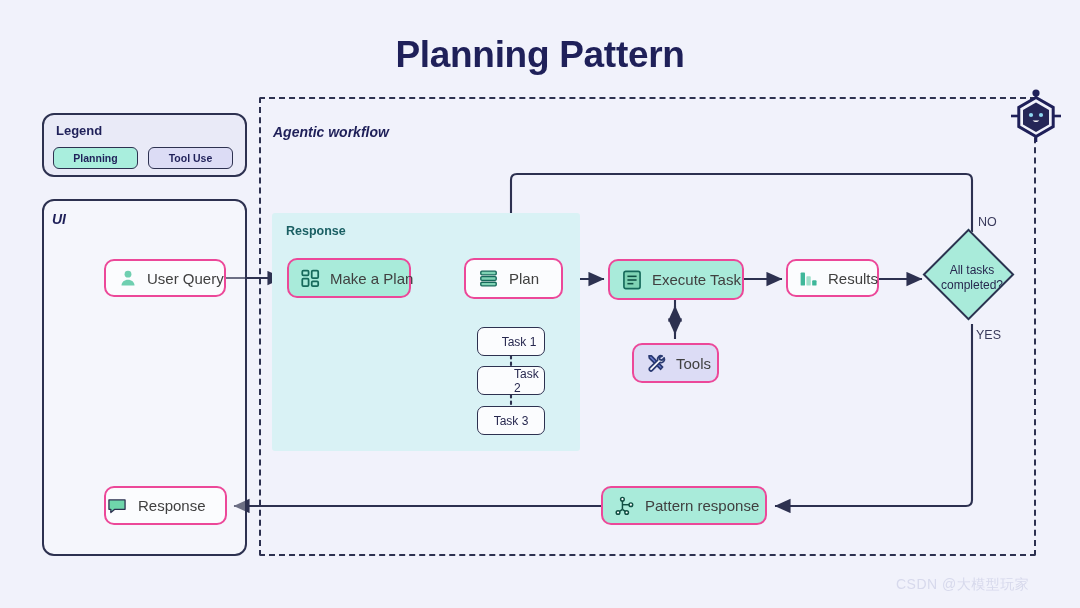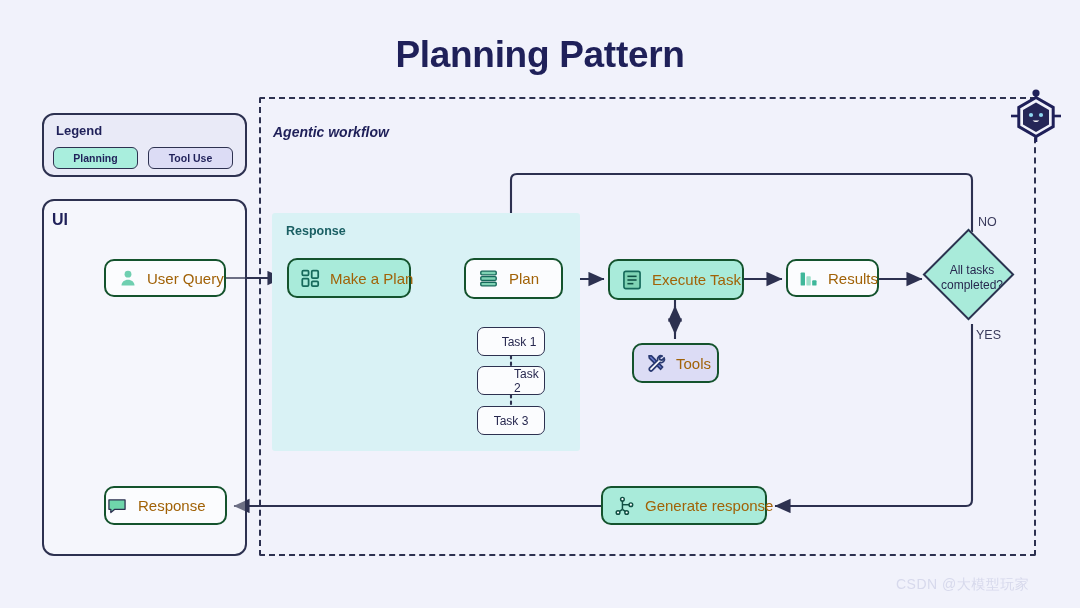--- a/index.html
+++ b/index.html
@@ -40,44 +40,44 @@
     position:absolute;height:22px;border-radius:6px;
     border:1.5px solid #2d3150;
     font-size:10.5px;font-weight:600;
     display:flex;align-items:center;justify-content:center;
     box-sizing:border-box;color:#1f2059;
   }
   .chip-reason{left:53px;top:147px;width:85px;background:#a9eedd;}
   .chip-tool{left:148px;top:147px;width:85px;background:#dcdcf5;}
 
   .ui-panel{left:42px;top:199px;width:205px;height:357px;}
-  .ui-label{left:52px;top:211px;font-size:16px;}
+  .ui-label{left:52px;top:211px;font-size:14px;font-style:italic;}
 
   
   .dashed{
     position:absolute;left:259px;top:97px;width:777px;height:459px;
     border:2px dashed #2d3150;border-radius:2px;box-sizing:border-box;
   }
   .dashed-label{left:273px;top:124px;font-size:14px;font-style:italic;}
 
   
   .planning-region{
     position:absolute;left:272px;top:213px;width:308px;height:238px;
     background:#d9f2f5;border-radius:3px;
   }
   .planning-label{left:286px;top:224px;font-size:12.5px;color:#1a5f63;}
 
   
   .node{
     position:absolute;
-    border:2px solid #14532d;
+    border:2px solid #ec4899;
     border-radius:10px;
     box-sizing:border-box;
     display:flex;align-items:center;
-    font-size:15px;color:#a16207;
+    font-size:15px;color:#404040;
     background:#fbfcfe;
   }
   .node .ico{
     display:flex;align-items:center;justify-content:center;
     flex:0 0 auto;
   }
   .node .lbl{white-space:nowrap;}
   .node.teal{background:#a9ebda;}
   .node.lav{background:#dcdcf5;}
 
@@ -264,21 +264,21 @@
           <line x1="9.2" y1="15.6" x2="13.2" y2="18.4"></line>
         </g>
         <g fill="#ffffff" stroke="#0f4f43" stroke-width="1.6">
           <circle cx="9.2" cy="4.6" r="2"></circle>
           <circle cx="18.4" cy="10.6" r="2"></circle>
           <circle cx="4.4" cy="19.1" r="2"></circle>
           <circle cx="13.8" cy="19.1" r="2"></circle>
         </g>
       </svg>
     </span>
-    <span class="lbl">Generate response</span>
+    <span class="lbl">Pattern response</span>
   </div>
 
   <div class="node" id="n-response">
     <span class="ico">
       <svg width="22" height="22" viewBox="0 0 24 24">
         <path d="M3.2 5.4h17.6v10.2H9.6l-4.3 3.6v-3.6H3.2z" fill="#6fd6ab" stroke="#2d3150" stroke-width="1.4" stroke-linejoin="round"></path>
       </svg>
     </span>
     <span class="lbl">Response</span>
   </div>

